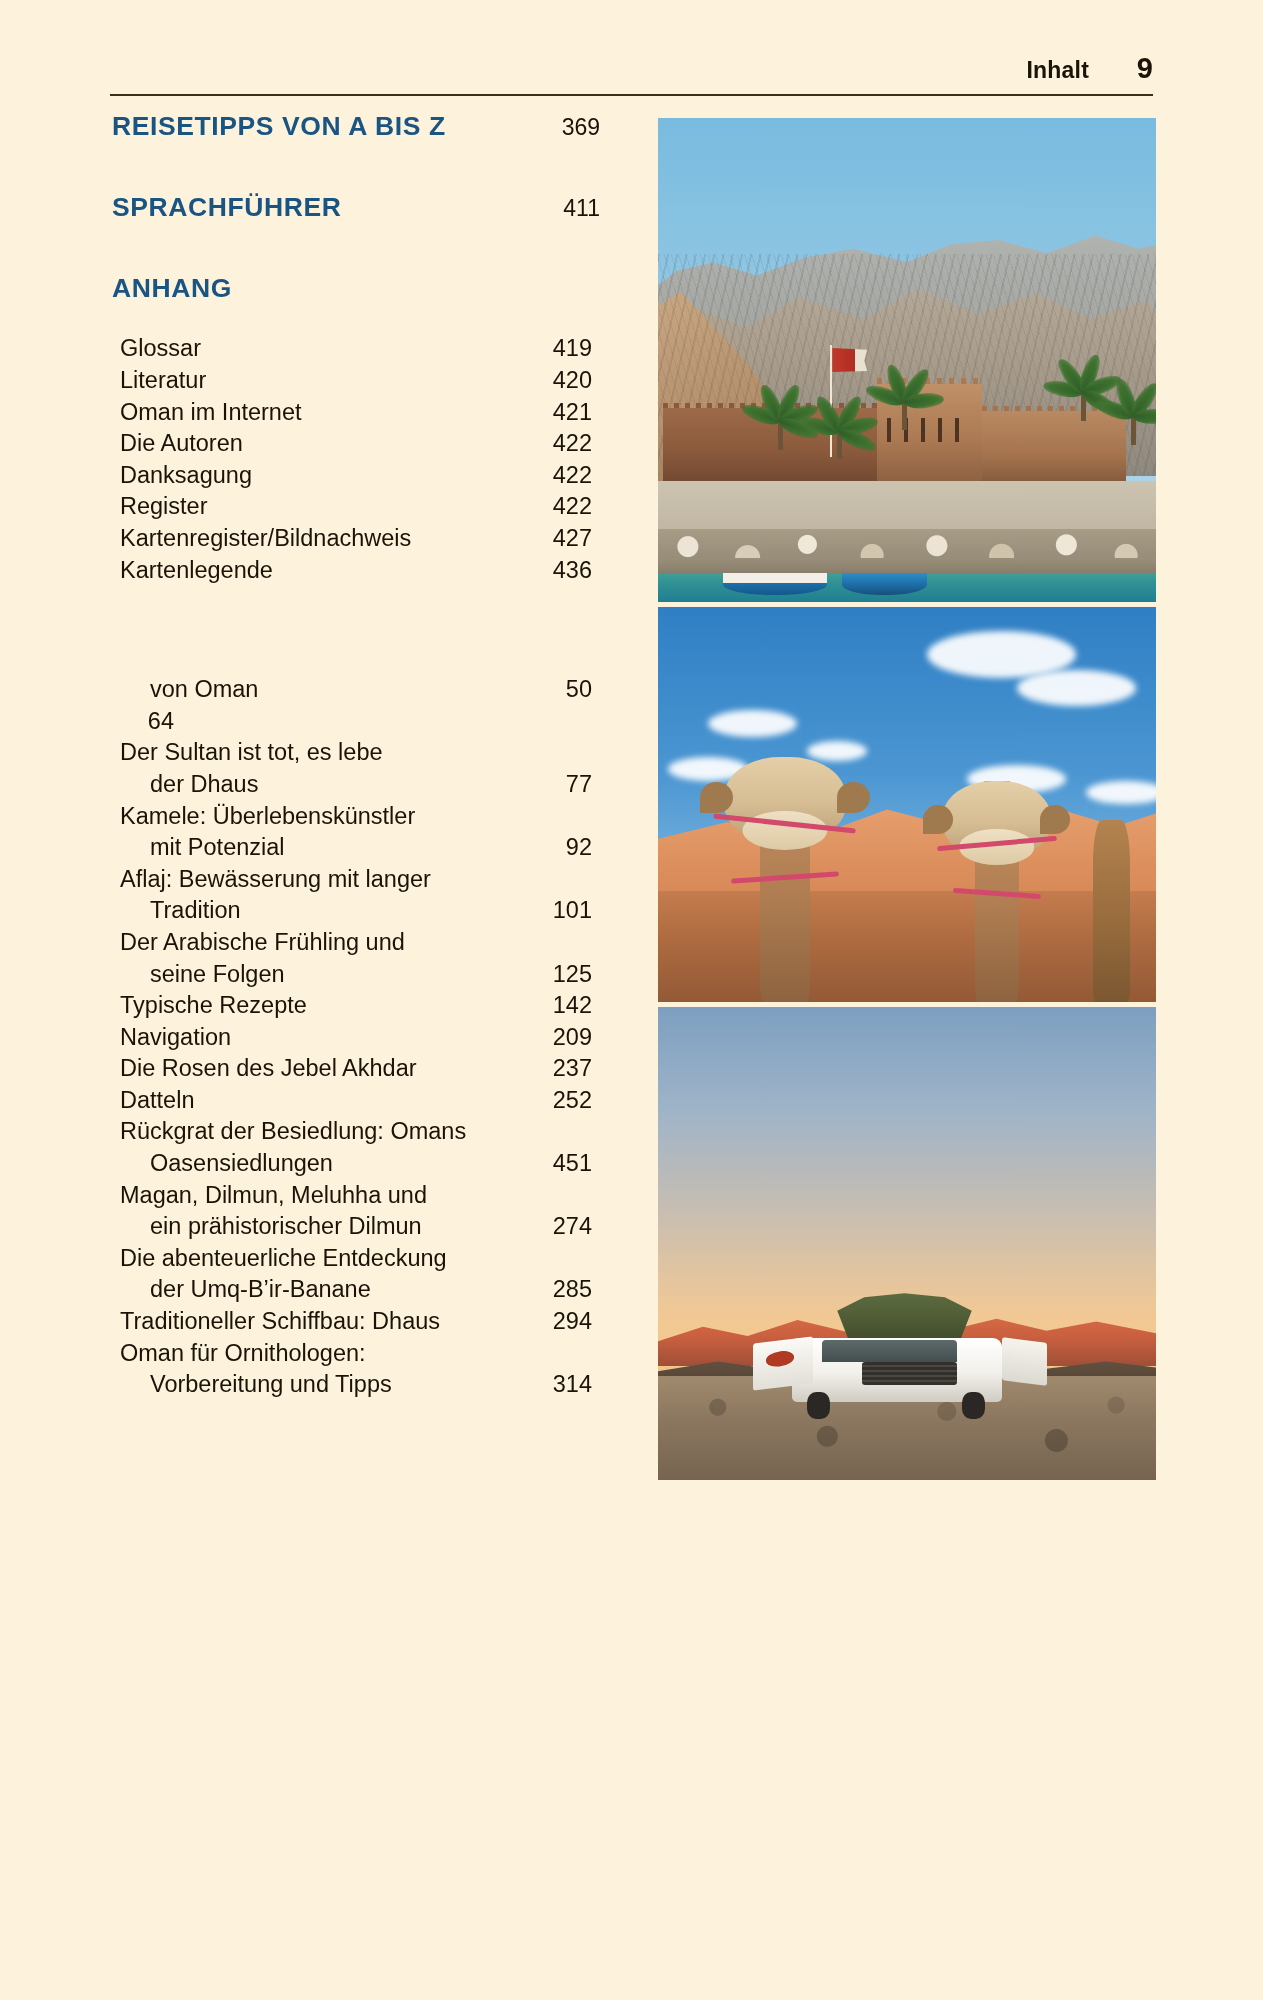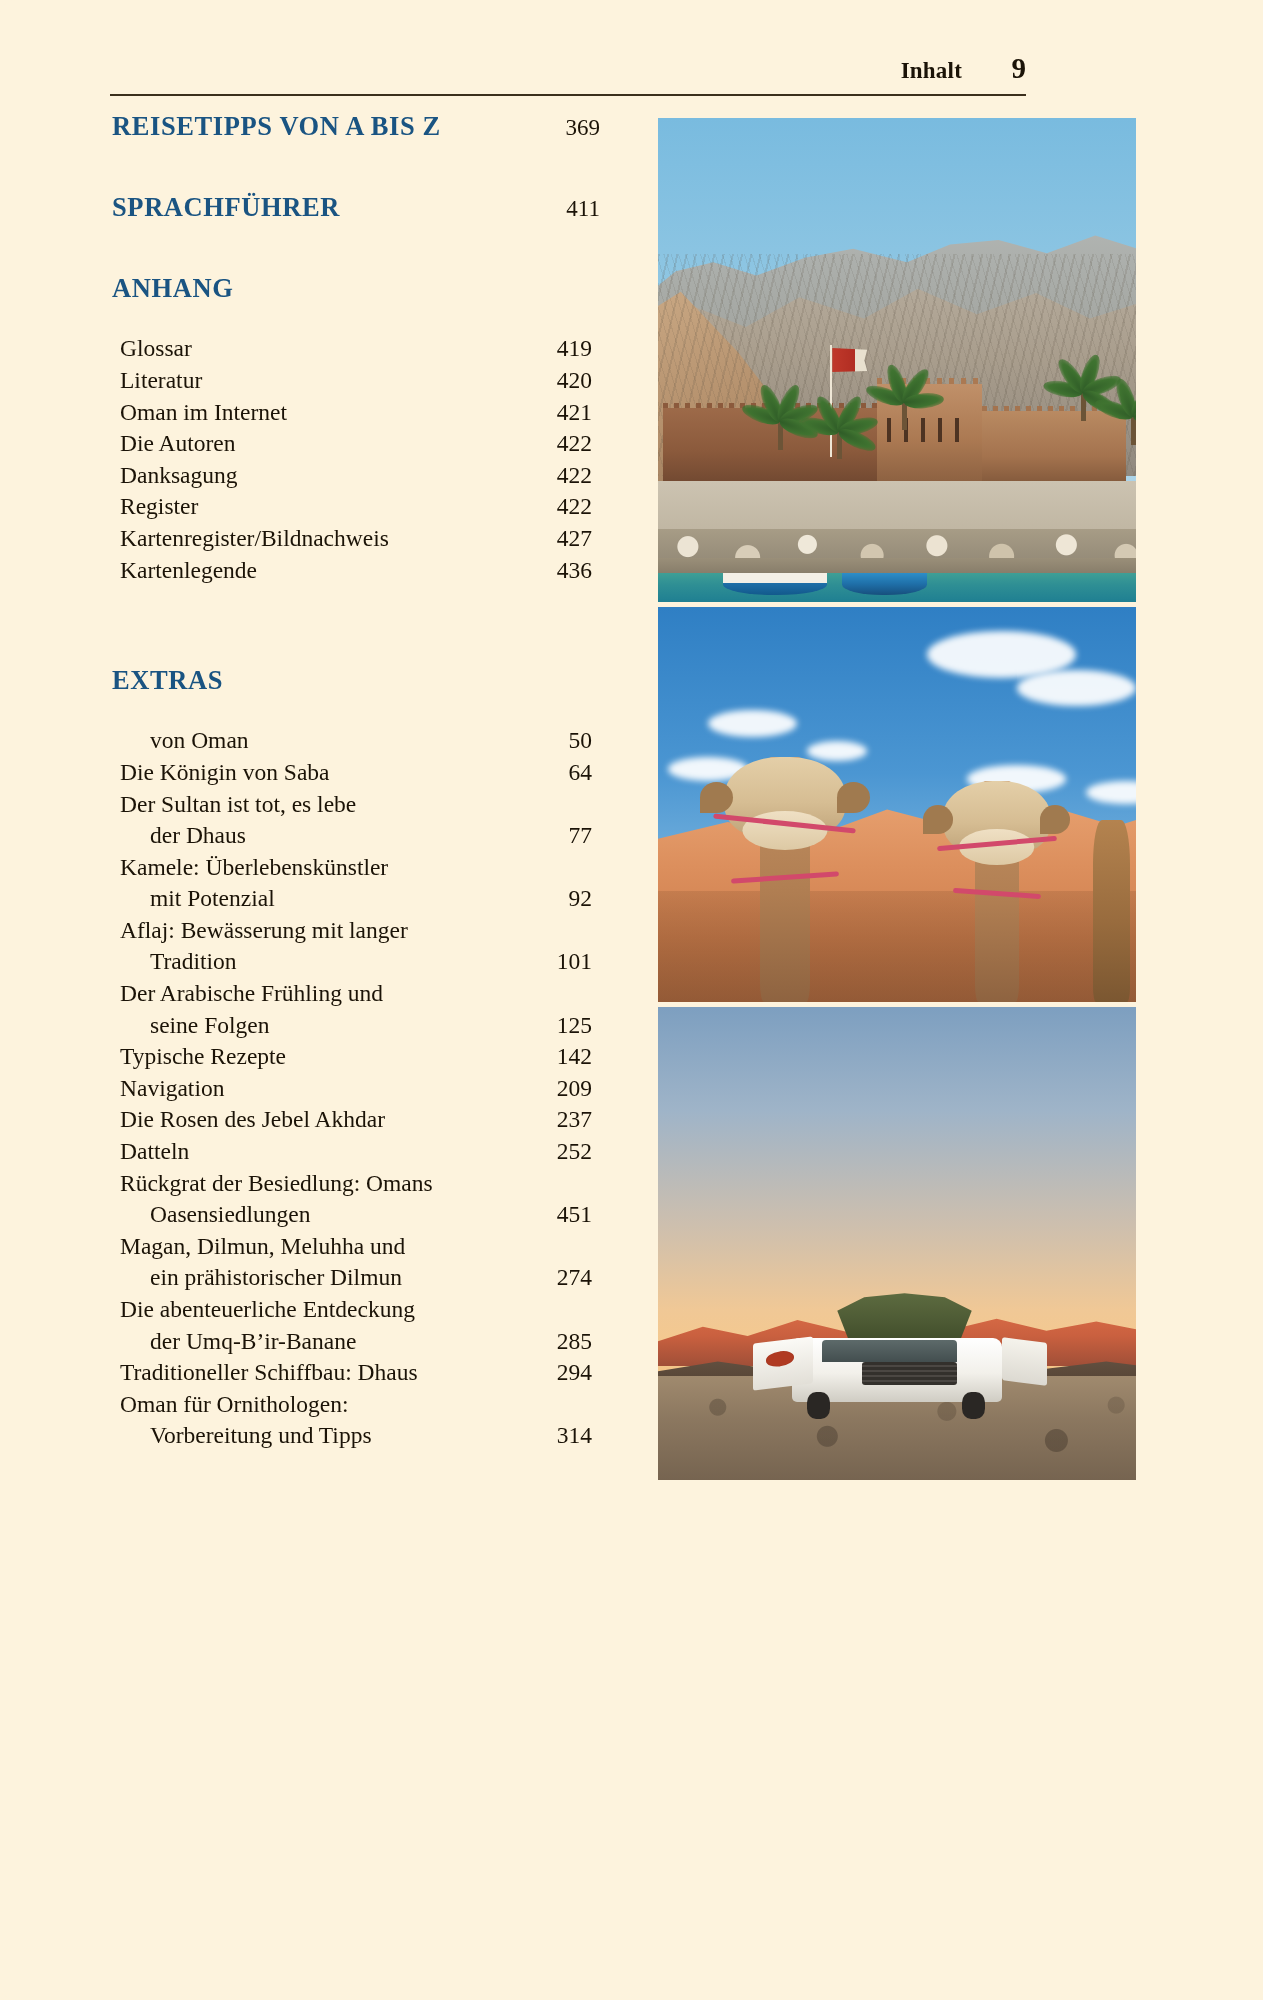--- a/index.html
+++ b/index.html
@@ -2,24 +2,24 @@
 <html><head>
 <meta charset="utf-8">
 <style>
   html, body {
     margin: 0;
     padding: 0;
     background: #fdf3dd;
   }
   .page {
     position: relative;
-    width: 1136px;
+    width: 1263px;
     height: 2000px;
     background: #fdf3dd;
-    font-family: Liberation Serif, serif;
+    font-family: Liberation Sans, sans-serif;
     overflow: hidden;
     border-radius: 16px;
   }
 
   
   .running-head {
     position: absolute;
     left: 110px;
     right: 110px;
     top: 52px;
@@ -450,28 +450,26 @@
           <li class="entry">
             <span class="label">Kartenlegende</span>
             <span class="pageno">436</span>
           </li>
         </ul>
     </div>
 
     <div class="spacer-extras"></div>
 
     <div class="block-extras">
-      <div class="section-title group-head">EXTRAS</div>
       <ul class="entries" id="extras-entries">
           <li class="entry">
             <span class="label indent">von Oman</span>
             <span class="pageno">50</span>
           </li>
           <li class="entry">
-            <span class="label">Die Königin von Saba</span>
             <span class="pageno">64</span>
           </li>
           <li class="entry">
             <span class="label">Der Sultan ist tot, es lebe</span>
             <span class="pageno"></span>
           </li>
           <li class="entry">
             <span class="label indent">der Dhaus</span>
             <span class="pageno">77</span>
           </li>

